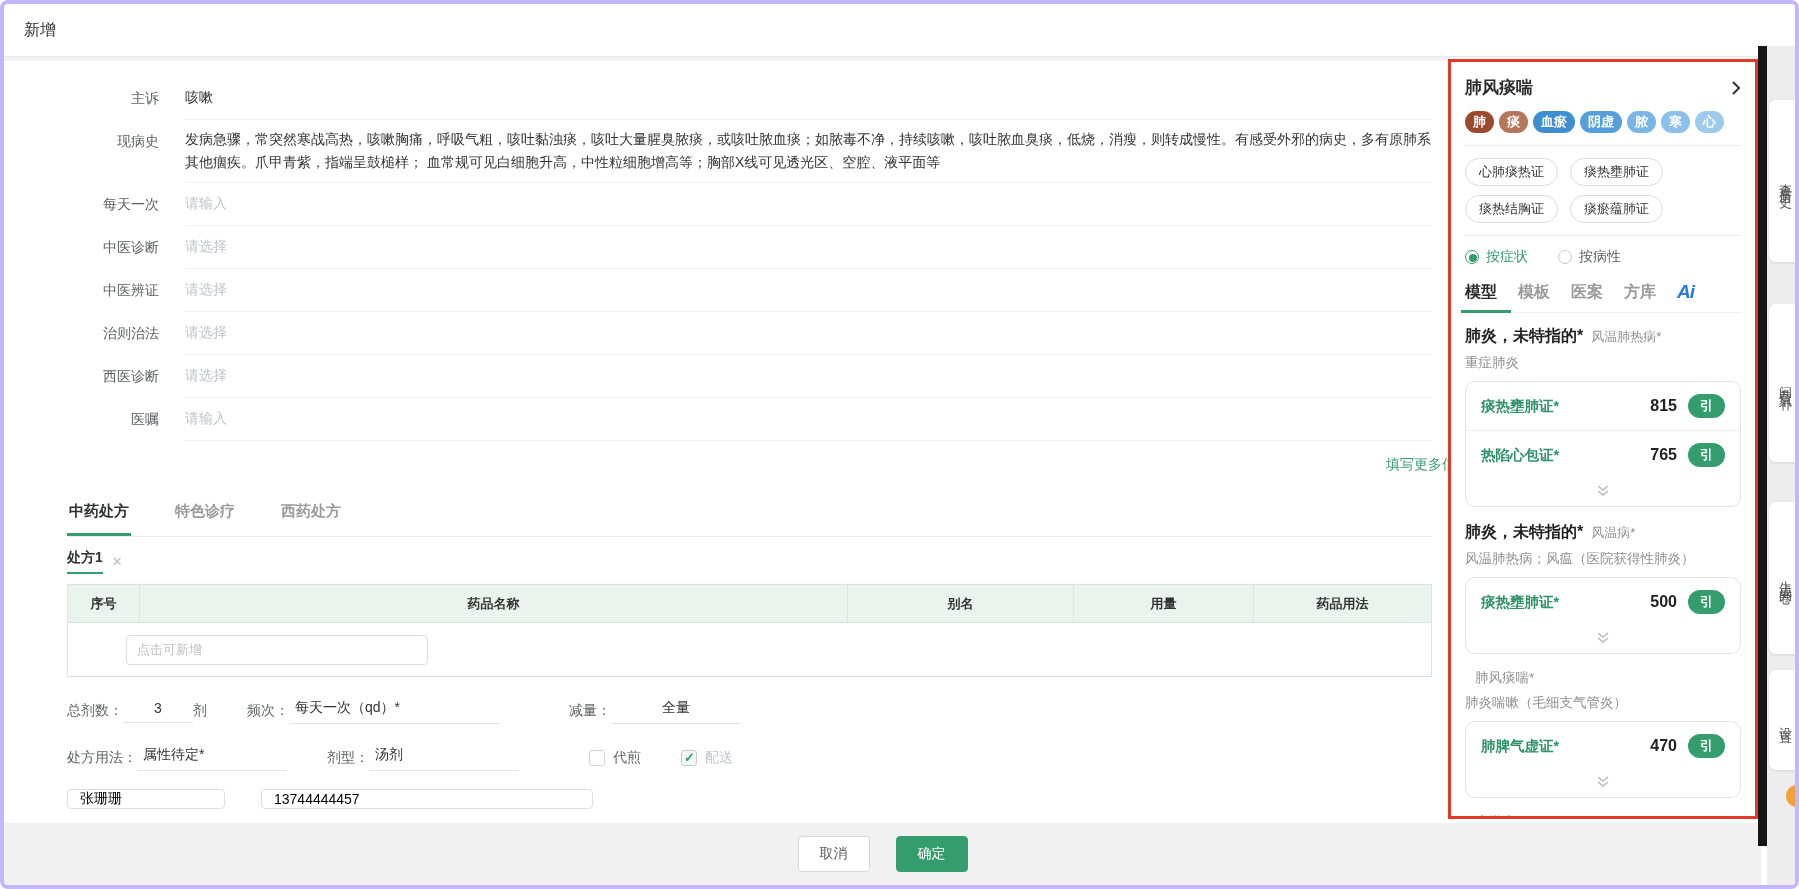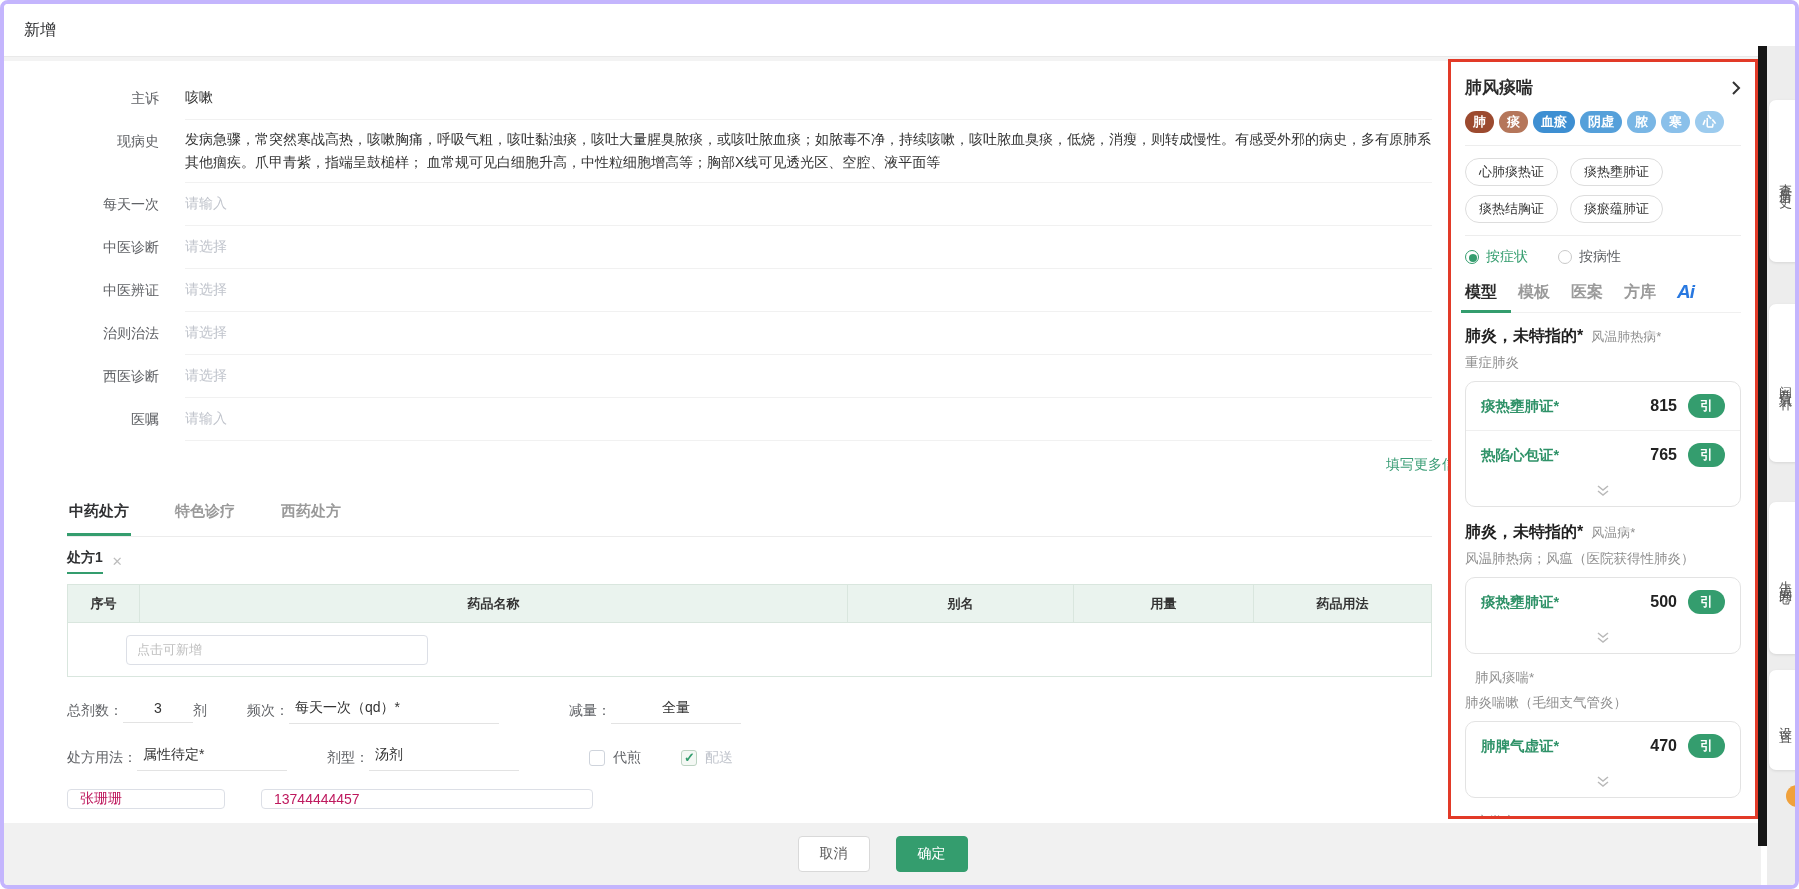--- a/index.html
+++ b/index.html
@@ -41,21 +41,21 @@
   
   .set-row { margin:20px 0 0 55px; display:flex; align-items:center; font-size:14px; color:#606266; }
   .uval { display:inline-block; border-bottom:1px solid #e3e3e3; color:#333; padding:2px 6px 6px; text-align:center; }
   .w70{width:70px;} .w200{width:210px; text-align:left;} .w130{width:130px;} .w150{width:150px; text-align:left;} .gap40{width:40px;} .gap70{width:70px;}
   .chk { width:16px; height:16px; border:1px solid #cfd4dc; border-radius:3px; background:#fff; display:inline-block; position:relative; flex:none; }
   .chk.checked { background:#f4f8f4; border-color:#bcd3c2; }
   .chk.checked::after { content:"✓"; position:absolute; left:2px; top:-1px; font-size:13px; font-weight:700; color:#349d6e; }
   .chk-label { margin-left:8px; color:#606266; }
   .chk-label.dim { color:#c0c4cc; }
   .patient-row { margin:18px 0 0 55px; display:flex; gap:36px; }
-  .pt-input { height:20px; border:1px solid #dcdfe6; border-radius:4px; font-size:14px; color:#be185d; padding:0 12px; outline:none; font-family:inherit; background:#fff; }
+  .pt-input { height:20px; border:1px solid #dcdfe6; border-radius:4px; font-size:14px; color:#000000; padding:0 12px; outline:none; font-family:inherit; background:#fff; }
   .pt-name { width:158px; } .pt-phone { width:332px; }
 
   
   .footer { position:absolute; left:0; bottom:0; width:1757px; height:62px; background:#f1f1f1; display:flex; align-items:center; justify-content:center; gap:26px; z-index:5; }
   .btn { height:36px; padding:0 21px; border-radius:4px; font-size:14px; display:flex; align-items:center; cursor:pointer; font-family:inherit; }
   .btn-cancel { background:#fff; border:1px solid #d9d9d9; color:#5a5a5a; }
   .btn-confirm { background:#349d6e; border:1px solid #349d6e; color:#fff; }
 
   
   .panel { position:absolute; left:1444px; top:55px; width:310px; height:760px; border:3px solid #e23a28; background:#fff; overflow:hidden; padding:14px 14px 0; z-index:6; }

